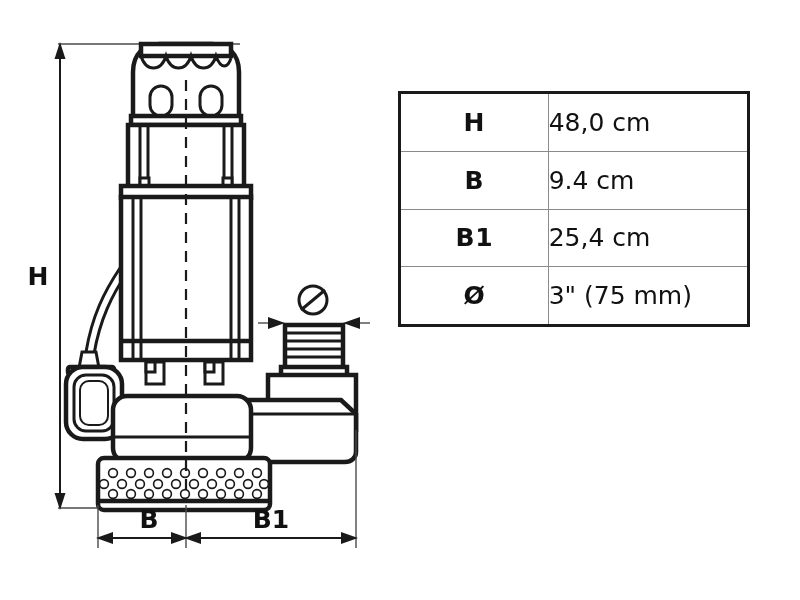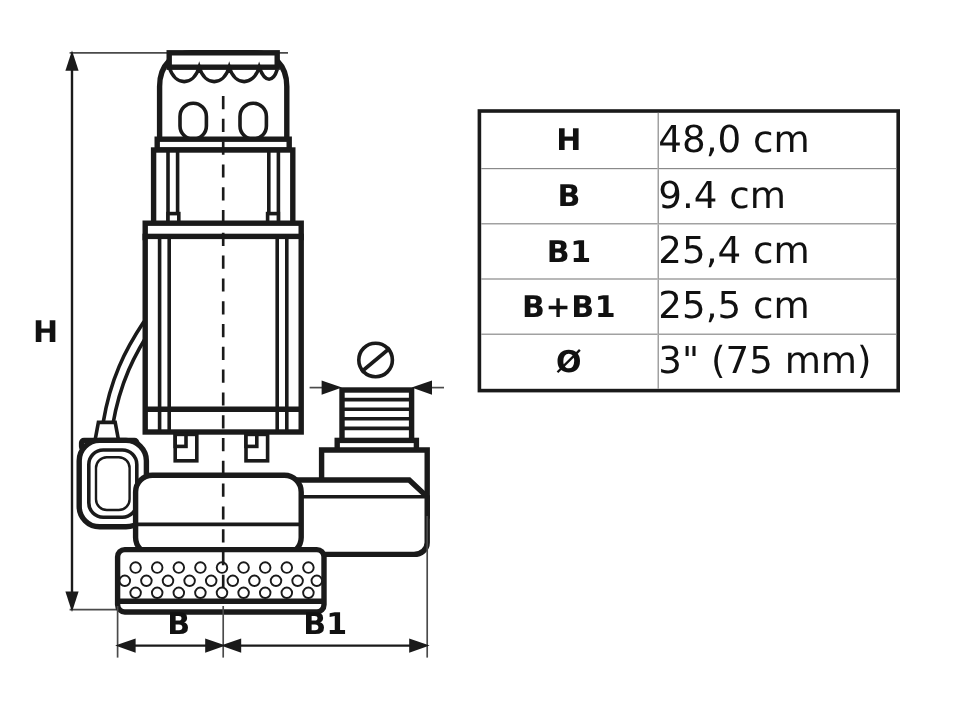--- a/index.html
+++ b/index.html
@@ -74,21 +74,21 @@
     text-align: center;
     font-weight: bold;
     font-size: 25px;
     border-right: 1.6px solid #8a8a8a;
     letter-spacing: .5px;
   }
   td.val {
     width: 57.5%;
     text-align: left;
     padding-left: 16px;
-    font-size: 31px;
+    font-size: 25px;
     font-weight: 400;
     margin-left: 28px;
   }
   .sym-dia { font-size: 28px; font-weight: 400; }
 </style>
 </head>
 <body>
 
 <div id="stage">
 
@@ -263,24 +263,20 @@
         </tr>
         <tr>
           <td class="sym">B</td>
           <td class="val">9.4 cm</td>
         </tr>
         <tr>
           <td class="sym">B1</td>
           <td class="val">25,4 cm</td>
         </tr>
         <tr>
-          <td class="sym">B+B1</td>
-          <td class="val">25,5 cm</td>
-        </tr>
-        <tr>
           <td class="sym sym-dia">Ø</td>
           <td class="val">3" (75 mm)</td>
         </tr>
       </tbody>
     </table>
   </div>
 
 </div>
 
 </body></html>

